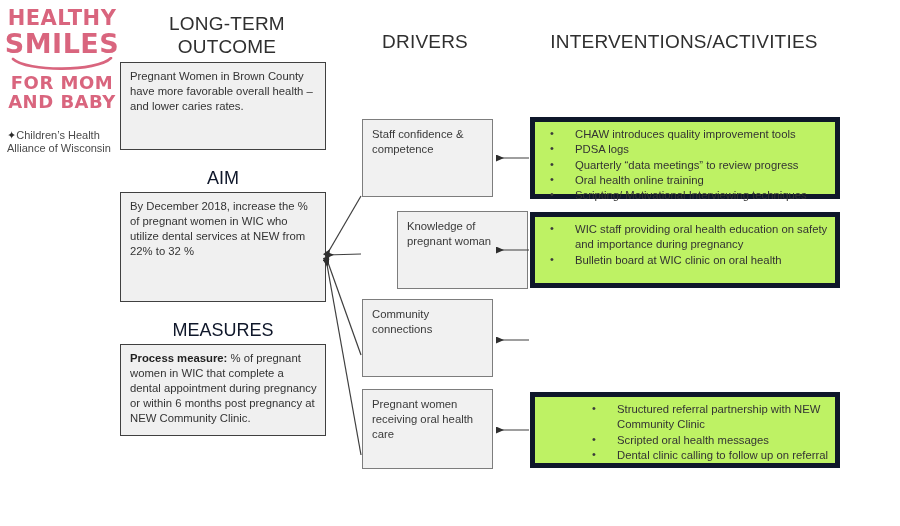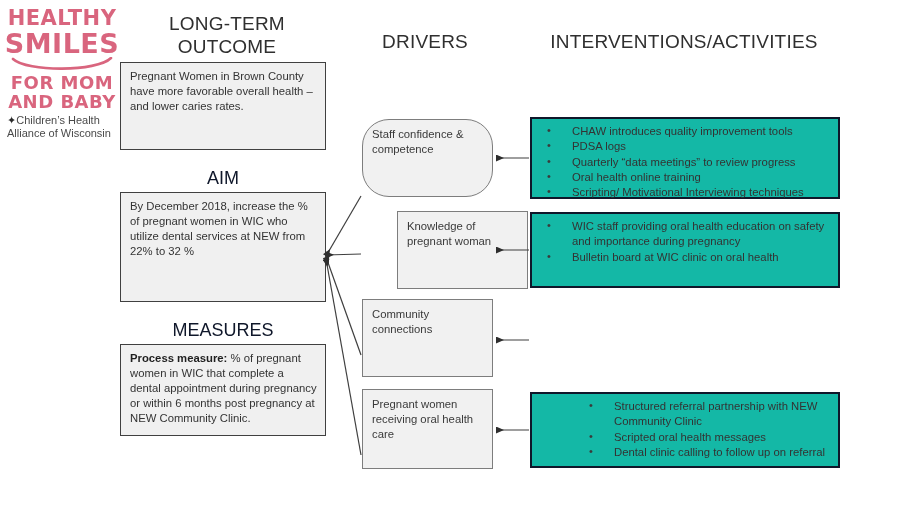--- a/index.html
+++ b/index.html
@@ -22,21 +22,21 @@
     letter-spacing:.5px;
     text-align:center;
     line-height:1.04;
   }
   .logo-healthy{font-size:21px;}
   .logo-smiles{font-size:27px;}
   .smile-curve{width:102px;height:16px;margin:-1px auto 1px auto;display:block;}
   .logo-formom{font-size:18px;margin-top:1px;}
   .logo-andbaby{font-size:18px;}
   .logo-alliance{
-    margin-top:3px;
+    margin-top:18px;
     color:#4a4a4a;
     font-size:11px;
     line-height:1.15;
     text-align:left;
     padding-left:3px;
     font-family:"Liberation Sans","DejaVu Sans",sans-serif;
   }
   .star{color:#2b2b2b;font-size:11px;}
 
   
@@ -79,22 +79,22 @@
     border:1px solid #7d7d7d;
     box-sizing:border-box;
     font-size:11.3px;
     line-height:1.33;
     color:#3a3a3a;
     padding:7px 6px 6px 9px;
   }
 
   .intbox{
     position:absolute;
-    background:#14b8a6;
-    border:2px solid #0f172a;
+    background:#bef264;
+    border:5px solid #0f172a;
     box-sizing:border-box;
     font-size:11.3px;
     line-height:1.36;
     color:#333333;
     padding:5px 6px 5px 6px;
   }
   .intbox ul{
     margin:0;
     padding:0 0 0 34px;
     list-style:none;
@@ -152,21 +152,21 @@
   <div class="box" style="left:120px;top:192px;width:206px;height:110px;">
     <p>By December 2018, increase the % of pregnant women in WIC who utilize dental services at NEW from 22% to 32 %</p>
   </div>
 
   <div class="sec-head" style="left:120px;top:320px;width:206px;">MEASURES</div>
 
   <div class="box" style="left:120px;top:344px;width:206px;height:92px;">
     <p><b>Process measure:</b><span> % of pregnant women in WIC that complete a dental appointment during pregnancy or within 6 months post pregnancy at NEW Community Clinic.</span></p>
   </div>
 
-  <div class="drvbox" style="left:362px;top:119px;width:131px;height:78px;border-radius:27px;">
+  <div class="drvbox" style="left:362px;top:119px;width:131px;height:78px;">
     <span>Staff confidence &amp; competence</span>
   </div>
   <div class="drvbox" style="left:362px;top:211px;width:131px;height:78px;margin-left:35px;">
     <span>Knowledge of pregnant woman</span>
   </div>
   <div class="drvbox" style="left:362px;top:299px;width:131px;height:78px;">
     <span>Community connections</span>
   </div>
   <div class="drvbox" style="left:362px;top:389px;width:131px;height:80px;">
     <span>Pregnant women receiving oral health care</span>

